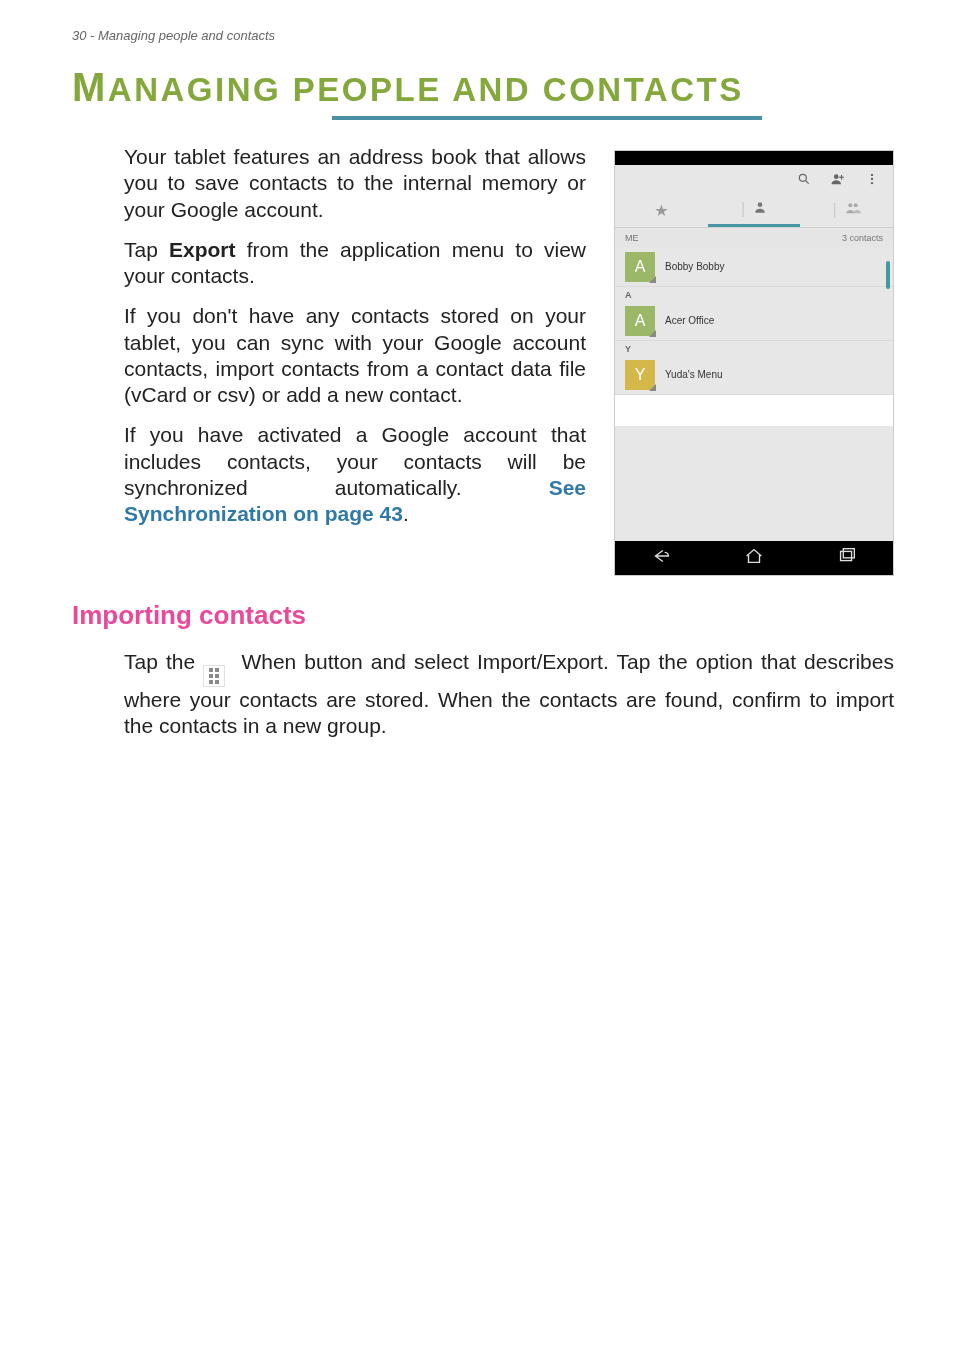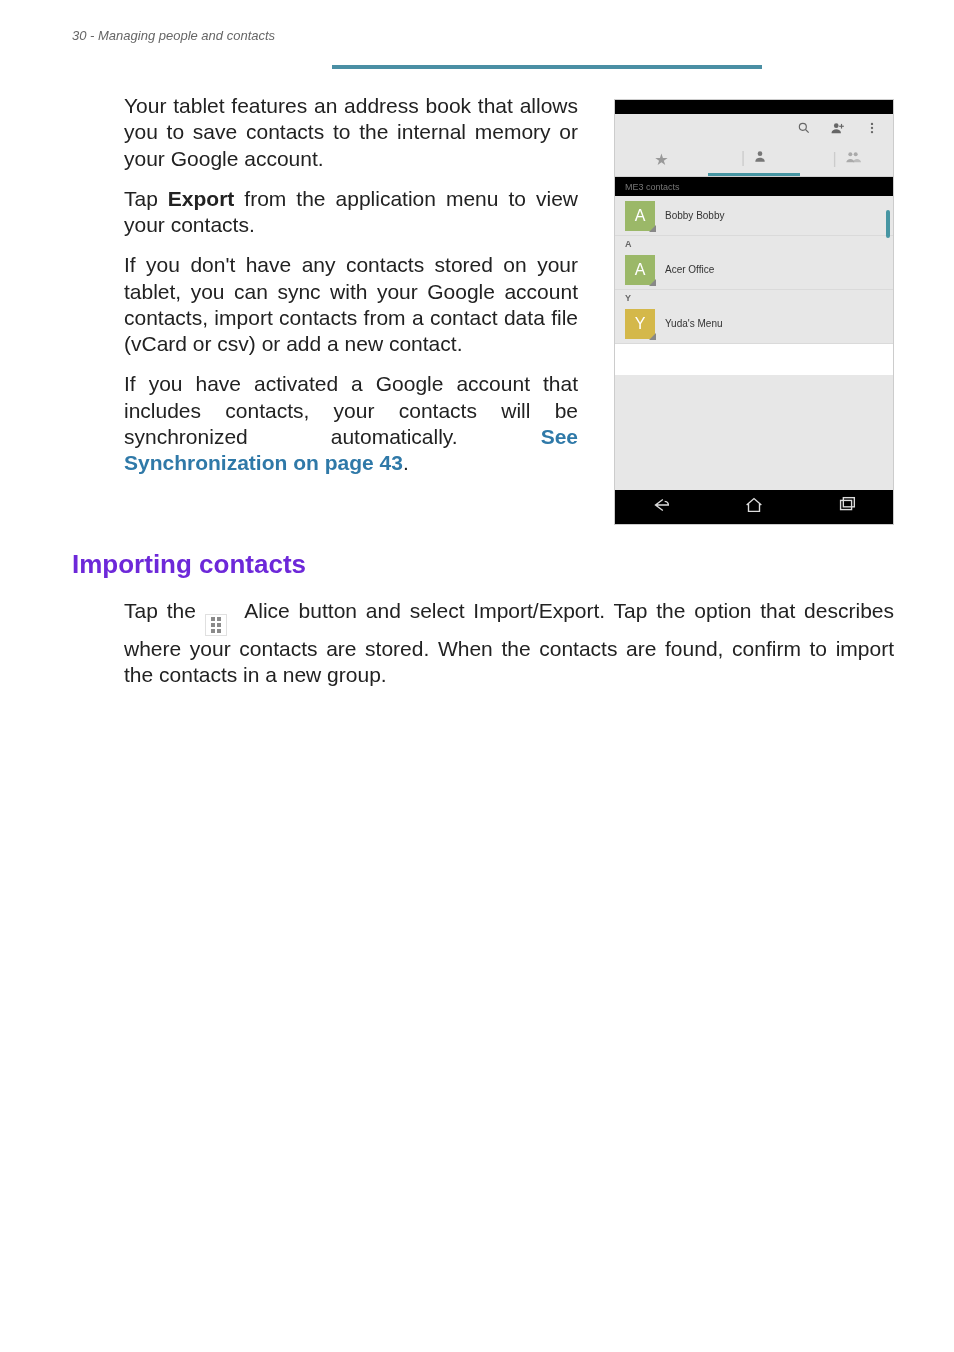--- a/index.html
+++ b/index.html
@@ -2,58 +2,61 @@
 <html><head>
   <meta charset="utf-8">
   <style>
     * { box-sizing: border-box; margin: 0; padding: 0; }
     html, body { width: 954px; height: 1352px; background: #fff; font-family: Arial, Helvetica, sans-serif; }
     .page { padding: 28px 60px 0 72px; }
     .page-header { font-size: 13px; color: #666; font-style: italic; margin-bottom: 22px; }
     .title { color: #84a83c; font-size: 33px; font-weight: bold; letter-spacing: 2.5px; margin-bottom: 6px; }
     .title .big { font-size: 40px; }
     .title-rule { border: none; border-top: 4px solid #4a8fa4; width: 430px; margin-left: 260px; margin-bottom: 24px; }
-    .content-row { display: flex; gap: 36px; }
+    .content-row { display: flex; gap: 28px; }
     .col-text { flex: 1; }
     .para { font-size: 21px; color: #222; line-height: 1.25; text-align: justify; margin-bottom: 14px; padding-left: 52px; }
     .para .bold { font-weight: bold; }
     .para .link { color: #2f79a8; font-weight: bold; }
     .screenshot { width: 280px; height: 426px; background: #fff; border: 1px solid #ccc; position: relative; overflow: hidden; margin-top: 6px; flex-shrink: 0; }
     .ss-statusbar { height: 14px; background: #000; }
     .ss-topbar { height: 28px; background: #e7e7e7; display: flex; align-items: center; justify-content: flex-end; padding-right: 14px; gap: 20px; }
     .ss-topbar .ic { width: 14px; height: 14px; color: #555; font-size: 14px; display: flex; align-items: center; justify-content: center; }
     .ss-tabs { height: 34px; background: #e7e7e7; display: flex; align-items: center; }
     .ss-tab { flex: 1; display: flex; align-items: center; justify-content: center; height: 100%; color: #999; font-size: 16px; }
     .ss-tab .sep { color: #ccc; margin-right: 8px; }
     .ss-tab.active { border-bottom: 3px solid #4796a3; color: #555; }
-    .ss-me-row { height: 20px; background: #000000; border-top: 1px solid #d0d0d0; display: flex; align-items: center; justify-content: flex-start; padding: 0 10px; font-size: 9px; color: #777; }
+    .ss-me-row { height: 20px; background: #e5e5e5; border-top: 1px solid #d0d0d0; display: flex; align-items: center; justify-content: space-between; padding: 0 10px; font-size: 9px; color: #777; }
     .ss-list { background: #e7e7e7; }
     .ss-item { display: flex; align-items: center; height: 40px; border-bottom: 1px solid #dadada; padding-left: 10px; font-size: 10px; color: #333; position: relative; }
     .ss-avatar { width: 30px; height: 30px; background: #9bb868; color: #fff; display: flex; align-items: center; justify-content: center; font-size: 16px; margin-right: 10px; position: relative; }
     .ss-avatar.blue { background: #5a9bc4; }
     .ss-avatar.yellow { background: #d4b84a; }
     .ss-avatar-badge { position: absolute; right: -1px; bottom: -1px; width: 0; height: 0; border-left: 7px solid transparent; border-bottom: 7px solid #888; }
     .ss-section-letter { padding: 3px 10px 1px 10px; font-size: 9px; font-weight: bold; color: #666; background: #e7e7e7; }
     .ss-scroll-ind { position: absolute; right: 3px; top: 110px; width: 4px; height: 28px; background: #4796a3; border-radius: 2px; }
     .ss-navbar { position: absolute; bottom: 0; left: 0; right: 0; height: 34px; background: #000; display: flex; align-items: center; justify-content: space-around; color: #eee; font-size: 16px; }
     .ss-fill { position: absolute; top: 275px; bottom: 34px; left: 0; right: 0; background: #e7e7e7; }
 
-    .h2 { font-size: 26px; font-weight: bold; color: #6d28d9; margin: 24px 0 18px 0; }
+    .h2 { font-size: 26px; font-weight: bold; color: #ec4899; margin: 24px 0 18px 0; }
     .menu-icon { display: inline-flex; width: 22px; height: 22px; background: #fff; border: 1px solid #e0e0e0; vertical-align: -3px; align-items: center; justify-content: center; }
     .menu-icon .dots { display: grid; grid-template-columns: 4px 4px; grid-template-rows: 4px 4px 4px; gap: 2px; }
     .menu-icon .dots span { background: #8a8a8a; width: 4px; height: 4px; }
     .para-full { font-size: 21px; color: #222; line-height: 1.25; text-align: justify; margin-bottom: 14px; padding-left: 52px; }
     svg.person-add { width: 14px; height: 14px; }
   </style>
 </head>
 <body>
 
 <div class="page">
   <div class="page-header">30 - Managing people and contacts</div>
 
+  <div class="title">
+    <span class="big">M</span><span>ANAGING PEOPLE AND CONTACTS</span>
+  </div>
   <hr class="title-rule">
 
   <div class="content-row">
     <div class="col-text">
       <p class="para">Your tablet features an address book that allows you to save contacts to the internal memory or your Google account.</p>
       <p class="para">
         <span>Tap </span><span class="bold">Export</span><span> from the application menu to view your contacts.</span>
       </p>
       <p class="para">If you don't have any contacts stored on your tablet, you can sync with your Google account contacts, import contacts from a contact data file (vCard or csv) or add a new contact.</p>
       <p class="para">
@@ -170,15 +173,15 @@
     <span class="menu-icon">
       <span class="dots">
           <span></span>
           <span></span>
           <span></span>
           <span></span>
           <span></span>
           <span></span>
         </span>
     </span>
-    <span>&nbsp;</span><span class="bold">Alice</span><span> button and select </span><span class="bold">Import/Export</span><span>. Tap the option that describes where your contacts are stored. When the contacts are found, confirm to import the contacts in a new group.</span>
+    <span>&nbsp;</span><span class="bold">When</span><span> button and select </span><span class="bold">Import/Export</span><span>. Tap the option that describes where your contacts are stored. When the contacts are found, confirm to import the contacts in a new group.</span>
   </p>
 </div>
 
 </body></html>

